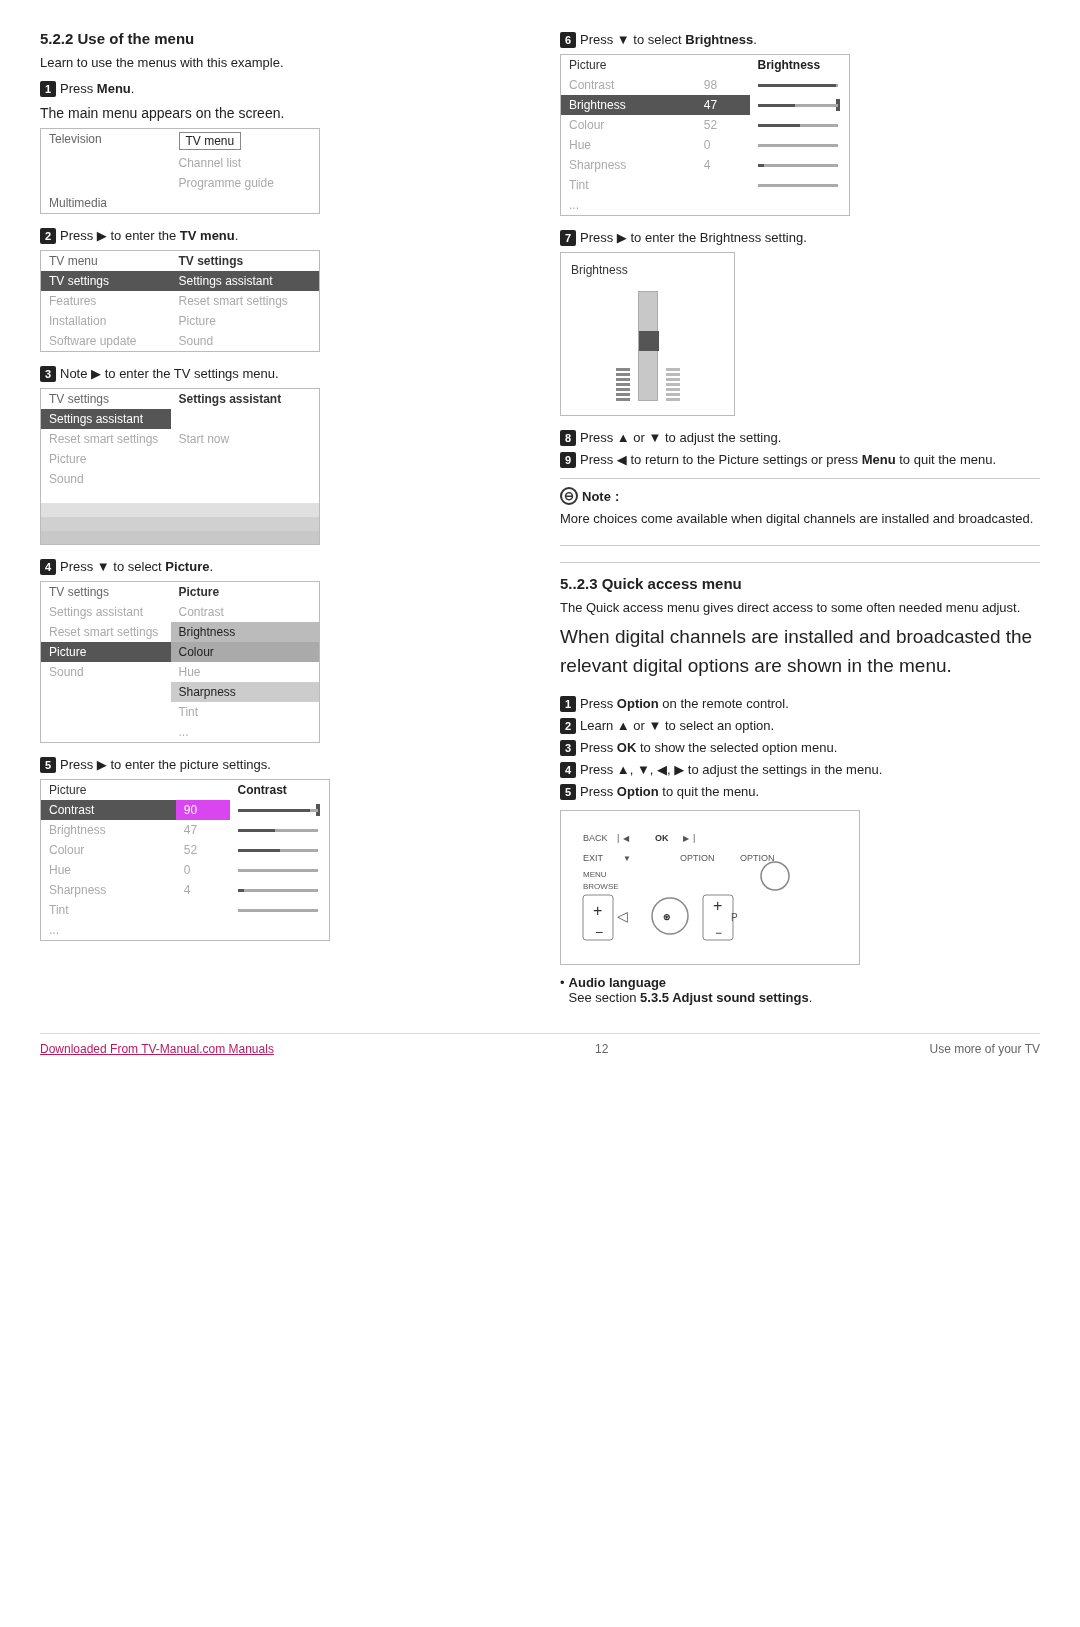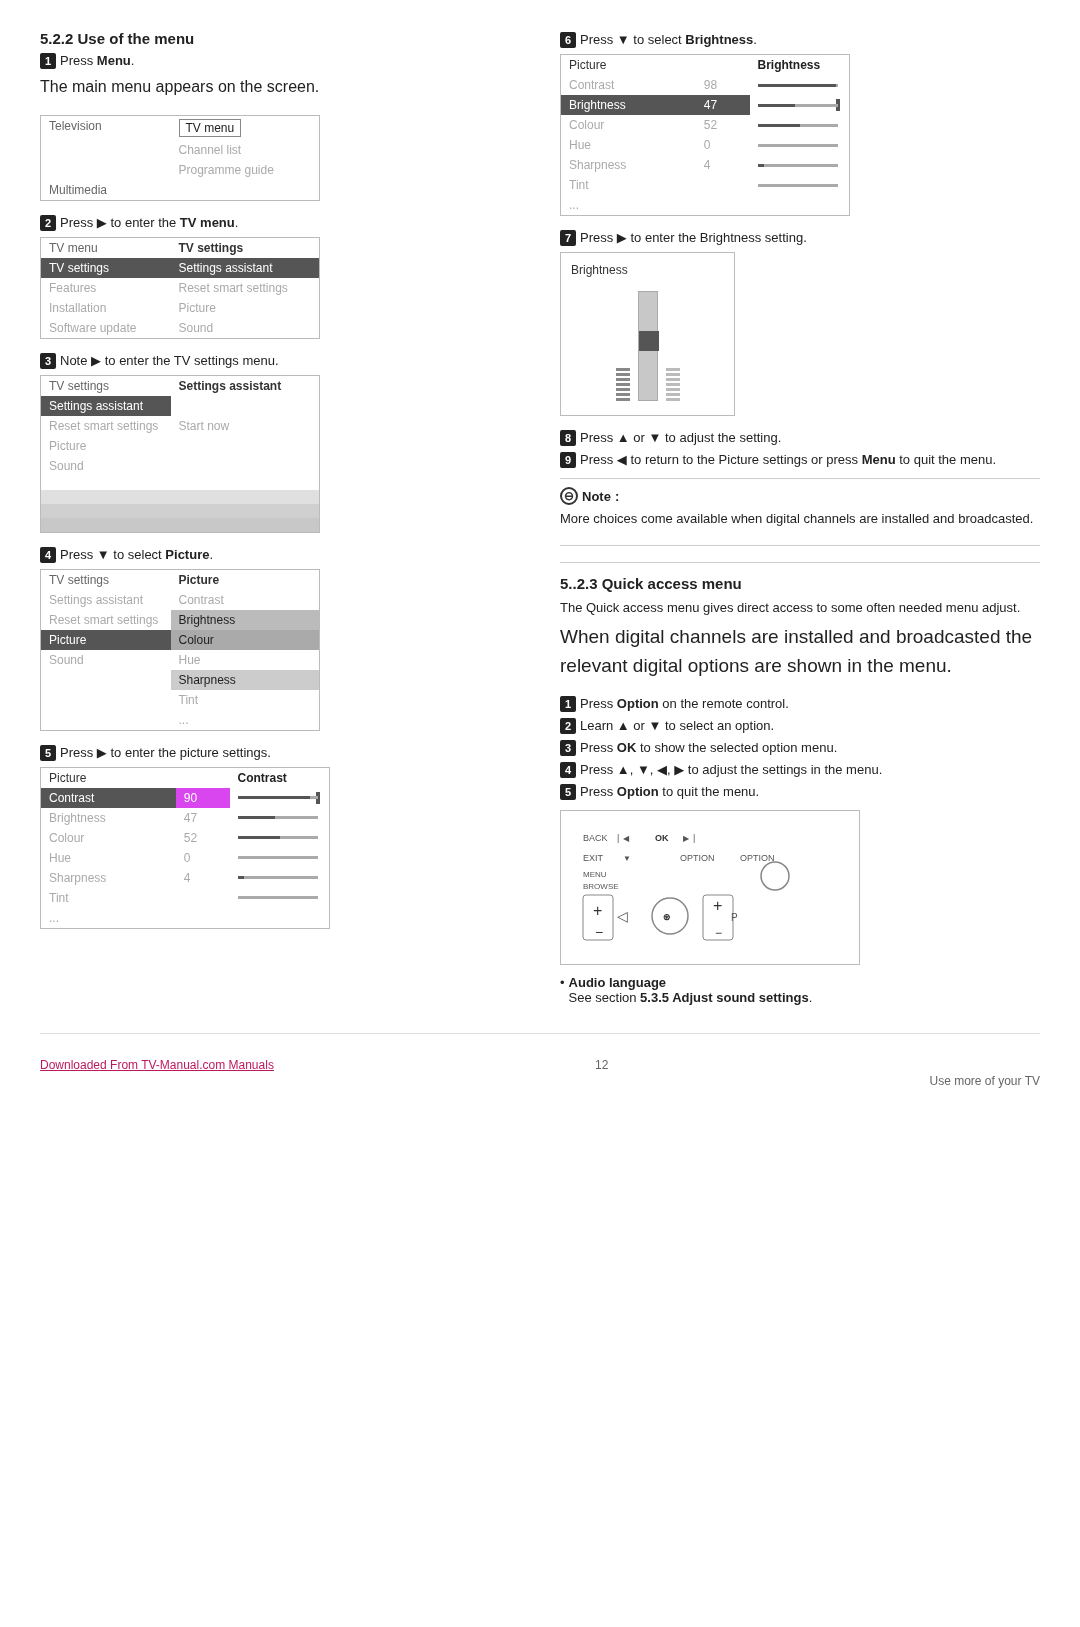--- a/index.html
+++ b/index.html
@@ -190,40 +190,40 @@
       margin-top: 24px;
       border-top: 1px solid #ddd;
       padding-top: 8px;
       font-size: 12px;
     }
     .footer-link {
       color: #be185d;
     }
     .footer-right {
       color: #666;
-      margin-top: 32px;
     }
 
     .greyed-text { color: #aaa; }
     .dark-text { color: #333; }
   </style>
 </head>
 <body>
 
 <div class="page-layout">
 
   <div class="col-left">
 
     <h2>5.2.2  Use of the menu</h2>
+    <p>Learn to use the menus with this example.</p>
 
     <div class="step-line">
       <span class="step-num">1</span>
       <span>Press <strong>Menu</strong>.</span>
     </div>
-    <p style="font-size:16px; margin-bottom:16px;">The main menu appears on the screen.</p>
+    <p style="font-size:14px; margin-bottom:4px;">The main menu appears on the screen.</p>
 
     <table class="menu-table">
       <tbody>
           <tr>
         <td class="col-left-cell dark-text">Television</td>
         <td><span style="background:#fff;border:1px solid #888;padding:1px 6px;display:inline-block;font-size:12px;">TV menu</span></td>
       </tr>
       <tr>
         <td class="col-left-cell"></td>
         <td class="greyed-text">Channel list</td>

